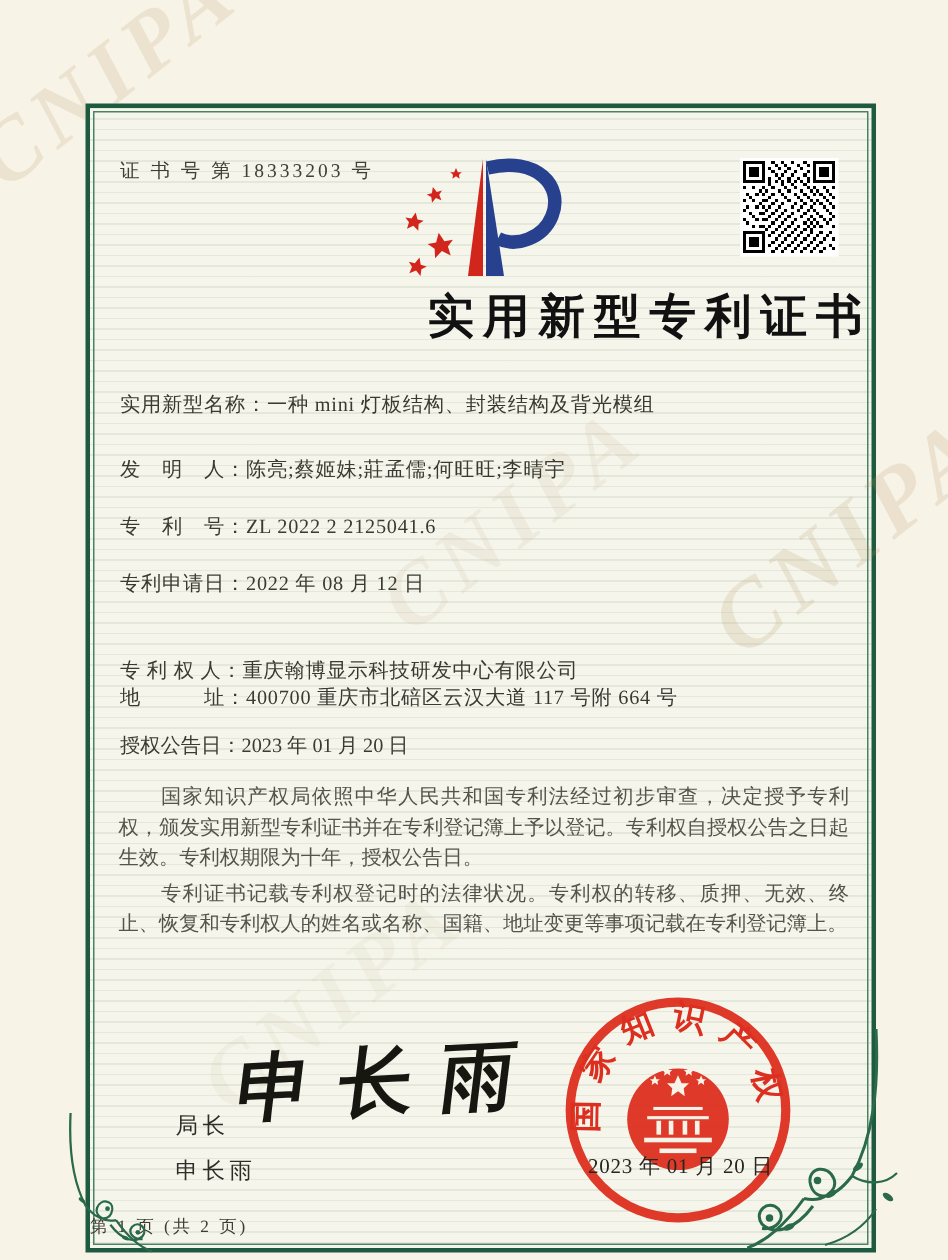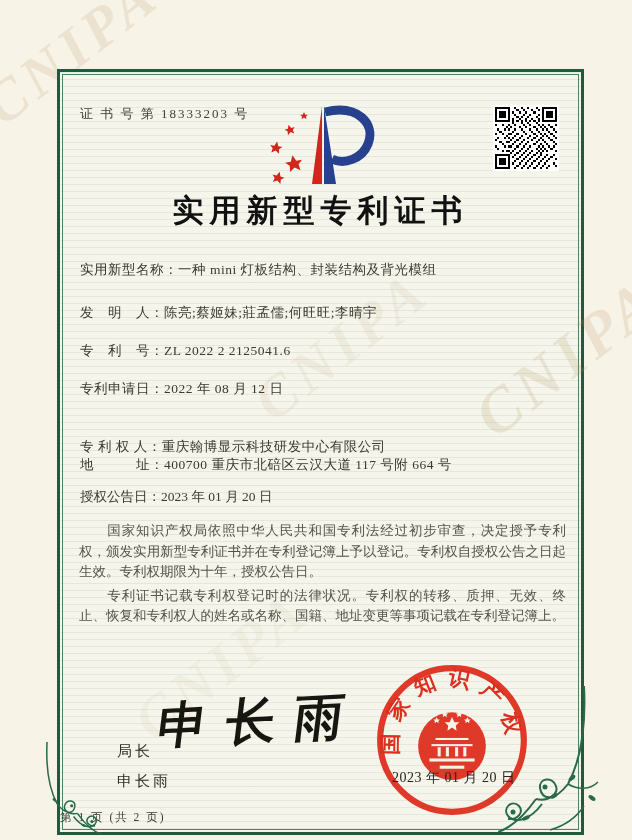--- a/index.html
+++ b/index.html
@@ -10,21 +10,21 @@
       pointer-events:none;white-space:nowrap;}
   #frame{position:absolute;left:57px;top:69px;width:527px;height:766px;box-sizing:border-box;
          border:3px solid #1d5a40;
          background:#f5f5ec;
          background-image:repeating-linear-gradient(180deg,rgba(140,165,125,0.16) 0 1px,transparent 1px 7px);}
   #frame .inner-line{position:absolute;inset:2px;border:1px solid #4a8264;pointer-events:none;}
   .abs{position:absolute;}
   #cert-no{left:20px;top:33px;font-size:13px;letter-spacing:2px;color:#3f3f37;}
   #logo{left:50%;transform:translateX(-50%);top:30px;}
   #qr{right:22px;top:33px;}
-  #title{left:0;right:0;top:118px;text-align:center;font-size:31px;font-weight:bold;
+  #title{left:0;right:0;top:118px;text-align:right;font-size:31px;font-weight:bold;
          letter-spacing:6px;color:#111;}
   .frow{left:20px;right:16px;font-size:13.5px;color:#3a3a32;white-space:nowrap;}
   .flabel{letter-spacing:0.5px;}
   .fvalue{letter-spacing:0.5px;}
   #grant-row{display:flex;gap:11px;}
   #grant-left{width:258px;flex:0 0 auto;}
   #paras{left:19px;right:15px;top:449px;font-size:13.5px;line-height:20.5px;color:#55534a;}
   #paras p{margin:0 0 3px 0;text-indent:2.1em;text-align:justify;}
   #signer{left:57px;top:664px;font-size:15px;line-height:30px;color:#2e2e28;letter-spacing:3px;}
   #signature{position:absolute;left:158px;top:688px;font-size:50px;font-weight:600;color:#171712;

